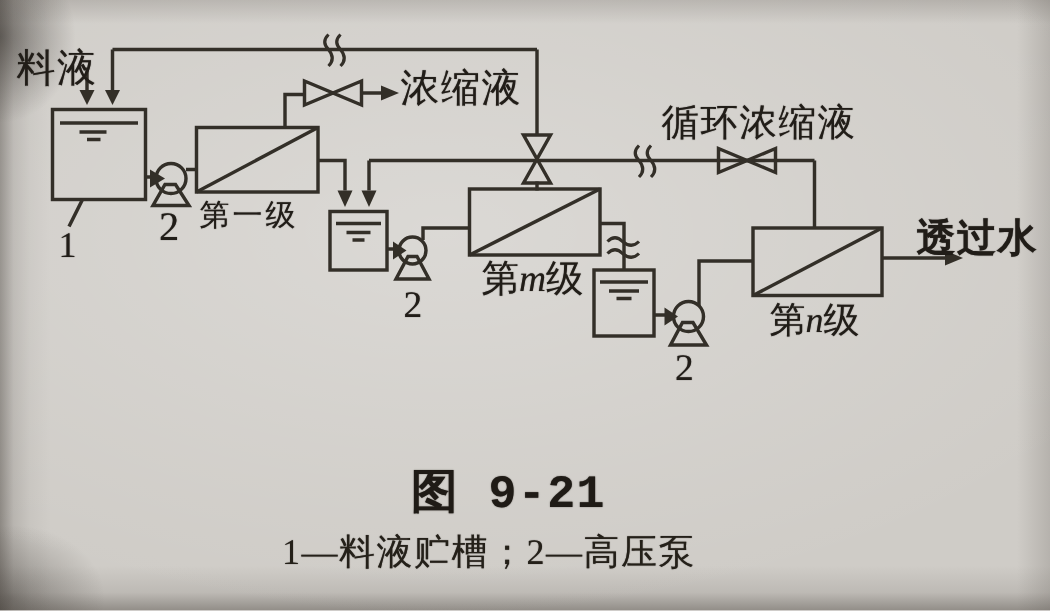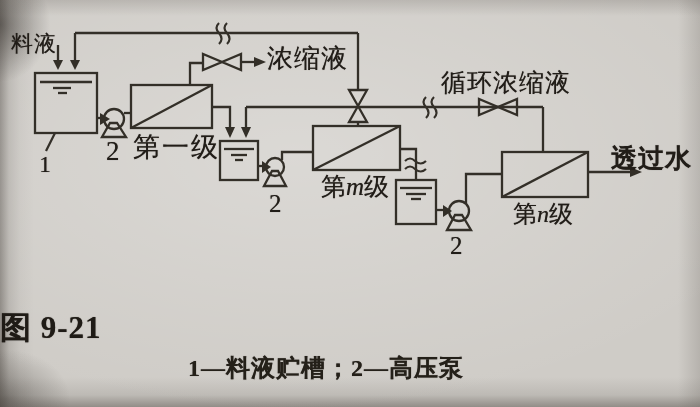--- a/index.html
+++ b/index.html
@@ -19,31 +19,30 @@
   .photo{position:absolute;inset:0;filter:blur(0.3px);}
   .lbl{
     position:absolute;color:#211d18;white-space:nowrap;
     font-family:"Liberation Serif","DejaVu Serif",serif;
     text-shadow:0 0 0.7px rgba(35,30,25,0.75);
     line-height:1;
   }
   .var{font-style:italic;}
   .caption-row{
     position:absolute;left:0;top:307px;width:678px;
-    display:flex;align-items:baseline;gap:4px;
+    display:flex;justify-content:center;align-items:baseline;gap:4px;font-family:Liberation Mono, monospace;
   }
   .caption-num{font-size:31px;font-weight:700;letter-spacing:1px;color:#1f1b16;
     text-shadow:0 0 0.8px rgba(30,26,20,0.8);}
   .caption-title{font-size:31px;font-weight:700;letter-spacing:3px;color:#1f1b16;
     text-shadow:0 0 0.8px rgba(30,26,20,0.8);}
   .legend-row{
     position:absolute;left:0;top:352px;width:652px;text-align:center;
     font-size:24px;letter-spacing:1px;color:#242019;
     text-shadow:0 0 0.7px rgba(35,30,25,0.75);
-    font-weight:bold;
   }
   svg{position:absolute;left:0;top:0;}
 </style>
 </head>
 <body>
 
 <div class="page">
   <div class="photo">
 
     <svg width="700" height="407" viewBox="0 0 700 407">
@@ -186,29 +185,29 @@
         <polygon points="254,57 254,67 266,62"></polygon>
         <polygon points="225,127 235,127 230,138"></polygon>
         <polygon points="241,127 251,127 246,138"></polygon>
         <polygon points="630,167 630,177 642,172"></polygon>
         <polygon points="100,113 100,125 110,119"></polygon>
         <polygon points="262,161 262,173 271,167"></polygon>
         <polygon points="443,205 443,217 452,211"></polygon>
       </g>
     </svg>
 
-    <div class="lbl" style="left:11px;top:33px;font-size:22px;letter-spacing:1px;text-align:right;">料液</div>
+    <div class="lbl" style="left:11px;top:33px;font-size:26px;letter-spacing:1px;text-align:right;">料液</div>
 
     <div class="lbl" style="left:267px;top:46px;font-size:26px;letter-spacing:1px;">浓缩液</div>
 
     <div class="lbl" style="left:441px;top:70px;font-size:25px;letter-spacing:1px;">循环浓缩液</div>
 
     <div class="lbl" style="left:611px;top:146px;font-size:26px;letter-spacing:1px;font-weight:bold;">透过水</div>
 
-    <div class="lbl" style="left:133px;top:134px;font-size:27px;letter-spacing:2px;">第一级</div>
+    <div class="lbl" style="left:133px;top:134px;font-size:20px;letter-spacing:2px;">第一级</div>
 
     <div class="lbl" style="left:321px;top:174px;font-size:25px;"><span>第</span><span class="var">m</span><span>级</span></div>
 
     <div class="lbl" style="left:513px;top:202px;font-size:24px;"><span>第</span><span class="var">n</span><span>级</span></div>
 
     <div class="lbl" style="left:106px;top:138px;font-size:27px;">2</div>
     <div class="lbl" style="left:269px;top:191px;font-size:25px;">2</div>
     <div class="lbl" style="left:450px;top:233px;font-size:25px;">2</div>
 
     <div class="lbl" style="left:39px;top:152px;font-size:24px;">1</div>

